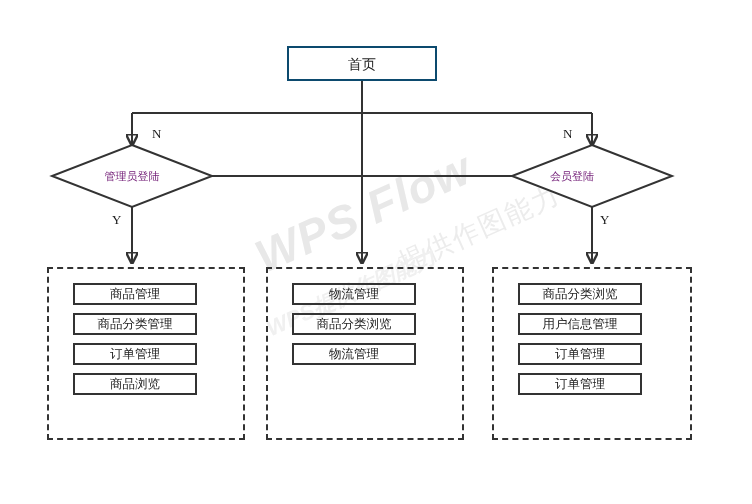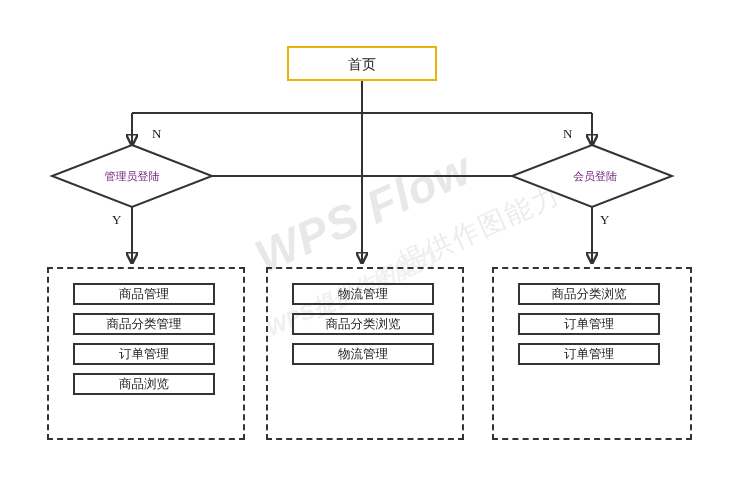--- a/index.html
+++ b/index.html
@@ -66,21 +66,21 @@
   .dg {
     position: absolute;
     inset: 0;
     z-index: 3;
   }
 
   
   .node-box {
     position: absolute;
     box-sizing: border-box;
-    border: 2px solid #eab308;
+    border: 2px solid #0c4a6e;
     background: transparent;
     display: flex;
     align-items: center;
     justify-content: center;
     color: #222222;
     font-size: 13px;
     line-height: 1;
     white-space: nowrap;
   }
   .top-box {
@@ -120,21 +120,21 @@
     position: absolute;
     left: 24px;
     top: 14px;
     width: 142px;
     display: flex;
     flex-direction: column;
     gap: 8px;
   }
   .item-box {
     box-sizing: border-box;
-    width: 142px;
+    width: 124px;
     height: 22px;
     border: 2px solid #333333;
     display: flex;
     align-items: center;
     justify-content: center;
     font-size: 12.5px;
     color: #222222;
     line-height: 1;
     white-space: nowrap;
   }
@@ -206,21 +206,21 @@
   </svg>
 
   <div class="dg">
 
     <div class="node-box top-box">首页</div>
 
     <div class="diamond-wrap" style="left:52px; top:145px;">
       <div class="diamond-label">管理员登陆</div>
     </div>
 
-    <div class="diamond-wrap" style="left:515px; top:145px;">
+    <div class="diamond-wrap" style="left:492px; top:145px;">
       <div class="diamond-label">会员登陆</div>
     </div>
 
     <div class="branch-lbl" style="left:152px; top:126px;">N</div>
     <div class="branch-lbl" style="left:112px; top:212px;">Y</div>
     <div class="branch-lbl" style="left:563px; top:126px;">N</div>
     <div class="branch-lbl" style="left:600px; top:212px;">Y</div>
 
     <div class="group" style="left:47px; top:267px; width:198px; height:173px;">
       <div class="group-inner">
@@ -235,19 +235,20 @@
       <div class="group-inner">
         <div class="item-box">物流管理</div>
         <div class="item-box">商品分类浏览</div>
         <div class="item-box">物流管理</div>
       </div>
     </div>
 
     <div class="group" style="left:492px; top:267px; width:200px; height:173px;">
       <div class="group-inner">
         <div class="item-box">商品分类浏览</div>
+        <div class="item-box">用户信息管理</div>
         <div class="item-box">订单管理</div>
         <div class="item-box">订单管理</div>
       </div>
     </div>
 
   </div>
 </div>
 
 </body></html>

